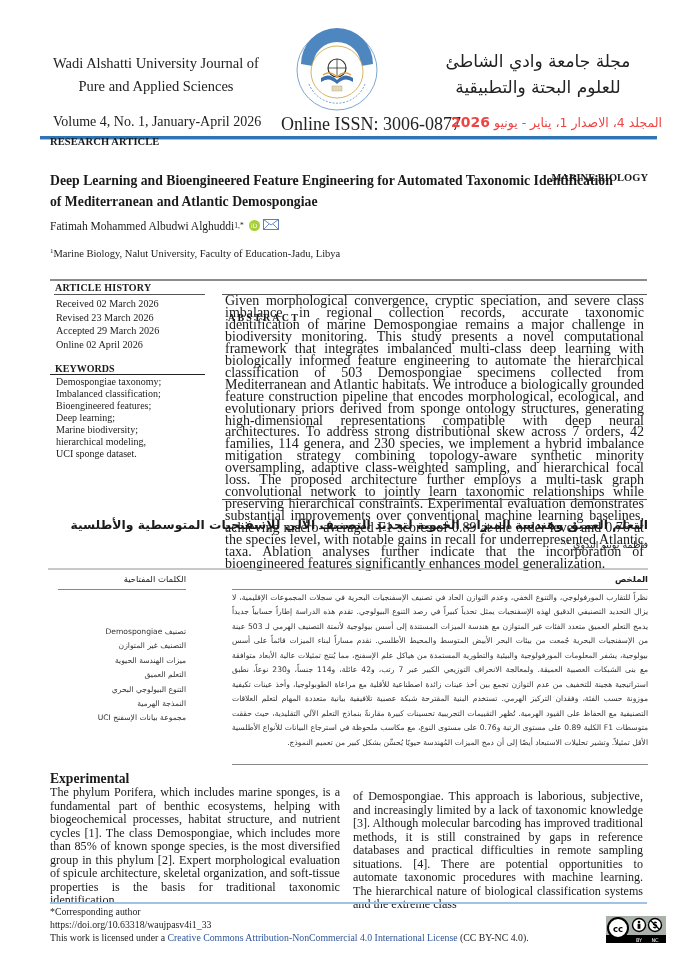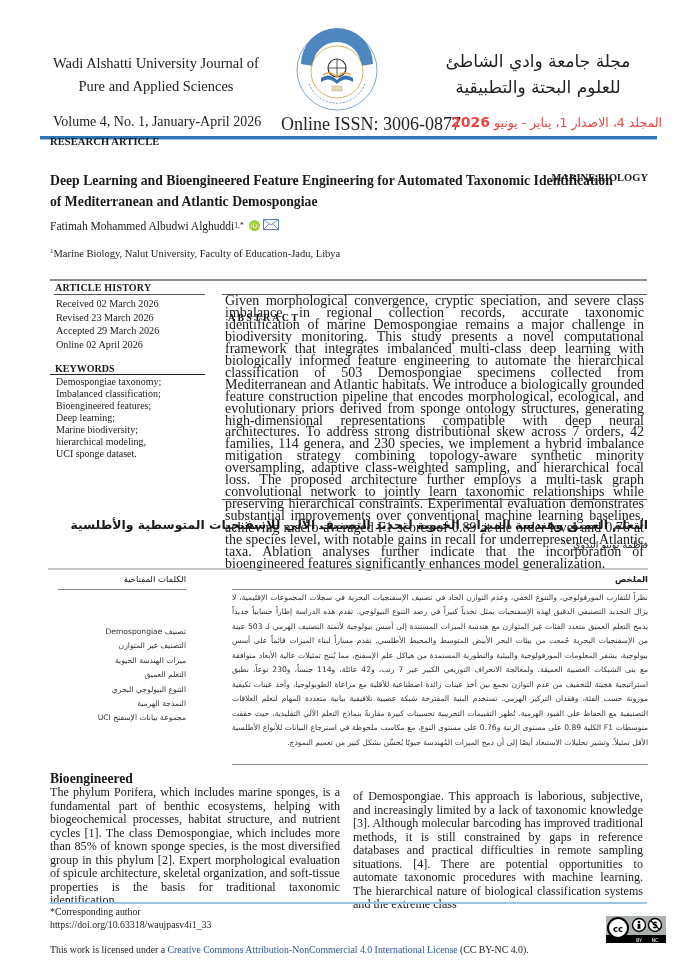--- a/index.html
+++ b/index.html
@@ -66,21 +66,21 @@
 
   
   .intro-head { left: 50px; top: 771px; font-size: 13.6px; font-weight: bold; }
   .col { top: 786px; width: 290px; font-size: 12.1px; line-height: 13.5px; text-align: justify; }
   .col-left { left: 50px; }
   .col-right { left: 353px; top: 790px; }
 
   .foot-rule { left: 50px; top: 902px; width: 597px; height: 2px; background: #9dc3e6; }
   .foot-corr { left: 50px; top: 906px; font-size: 9.8px; }
   .foot-doi { left: 50px; top: 919px; font-size: 9.8px; }
-  .foot-lic { left: 50px; top: 932px; font-size: 9.8px; white-space: nowrap; margin-top: 12px; }
+  .foot-lic { left: 50px; top: 932px; font-size: 9.8px; white-space: nowrap; }
   .foot-lic .lnk { color: #2f5597; }
   .cc { left: 606px; top: 916px; width: 68px; height: 27px; }
 </style>
 </head>
 <body>
 
 <div class="abs journal-en serif">
   <div>Wadi Alshatti University Journal of</div>
   <div>Pure and Applied Sciences</div>
 </div>
@@ -182,21 +182,21 @@
   <div>التنوع البيولوجي البحري</div>
   <div>النمذجة الهرمية</div>
   <div>مجموعة بيانات الإسفنج UCI</div>
 </div>
 
 <div class="abs ar-abs-head">الملخص</div>
 <div class="abs ar-abs-rule"></div>
 <div class="abs ar-abs-text">نظراً للتقارب المورفولوجي، والتنوع الخفي، وعدم التوازن الحاد في تصنيف الإسفنجيات البحرية في سجلات المجموعات الإقليمية، لا يزال التحديد التصنيفي الدقيق لهذه الإسفنجيات يمثل تحدياً كبيراً في رصد التنوع البيولوجي. تقدم هذه الدراسة إطاراً حسابياً جديداً يدمج التعلم العميق متعدد الفئات غير المتوازن مع هندسة الميزات المستندة إلى أسس بيولوجية لأتمتة التصنيف الهرمي لـ 503 عينة من الإسفنجيات البحرية جُمعت من بيئات البحر الأبيض المتوسط والمحيط الأطلسي. نقدم مساراً لبناء الميزات قائماً على أسس بيولوجية، يشفر المعلومات المورفولوجية والبيئية والتطورية المستمدة من هياكل علم الإسفنج، مما يُنتج تمثيلات عالية الأبعاد متوافقة مع بنى الشبكات العصبية العميقة. ولمعالجة الانحراف التوزيعي الكبير عبر 7 رتب، و42 عائلة، و114 جنساً، و230 نوعاً، نطبق استراتيجية هجينة للتخفيف من عدم التوازن تجمع بين أخذ عينات زائدة اصطناعية للأقلية مع مراعاة الطوبولوجيا، وأخذ عينات تكيفية موزونة حسب الفئة، وفقدان التركيز الهرمي. تستخدم البنية المقترحة شبكة عصبية تلافيفية بيانية متعددة المهام لتعلم العلاقات التصنيفية مع الحفاظ على القيود الهرمية. تُظهر التقييمات التجريبية تحسينات كبيرة مقارنةً بنماذج التعلم الآلي التقليدية، حيث حققت متوسطات F1 الكلية 0.89 على مستوى الرتبة و0.76 على مستوى النوع، مع مكاسب ملحوظة في استرجاع البيانات للأنواع الأطلسية الأقل تمثيلاً. وتشير تحليلات الاستبعاد أيضًا إلى أن دمج الميزات المُهندسة حيويًا يُحسِّن بشكل كبير من تعميم النموذج.</div>
 <div class="abs ar-abs-bottom"></div>
 
-<div class="abs intro-head serif">Bioengineered</div>
+<div class="abs intro-head serif">Experimental</div>
 <div class="abs col col-left serif">The phylum Porifera, which includes marine sponges, is a fundamental part of benthic ecosystems, helping with biogeochemical processes, habitat structure, and nutrient cycles [1]. The class Demospongiae, which includes more than 85% of known sponge species, is the most diversified group in this phylum [2]. Expert morphological evaluation of spicule architecture, skeletal organization, and soft-tissue properties is the basis for traditional taxonomic identification</div>
 <div class="abs col col-right serif">of Demospongiae. This approach is laborious, subjective, and increasingly limited by a lack of taxonomic knowledge [3]. Although molecular barcoding has improved traditional methods, it is still constrained by gaps in reference databases and practical difficulties in remote sampling situations. [4]. There are potential opportunities to automate taxonomic procedures with machine learning. The hierarchical nature of biological classification systems and the extreme class</div>
 
 <div class="abs foot-rule"></div>
 <div class="abs foot-corr serif">*Corresponding author</div>
 <div class="abs foot-doi serif">https://doi.org/10.63318/waujpasv4i1_33</div>
 <div class="abs foot-lic serif">
   <span>This work is licensed under a </span><span class="lnk">Creative Commons Attribution-NonCommercial 4.0 International License</span><span> (CC BY-NC 4.0).</span>
 </div>
 

